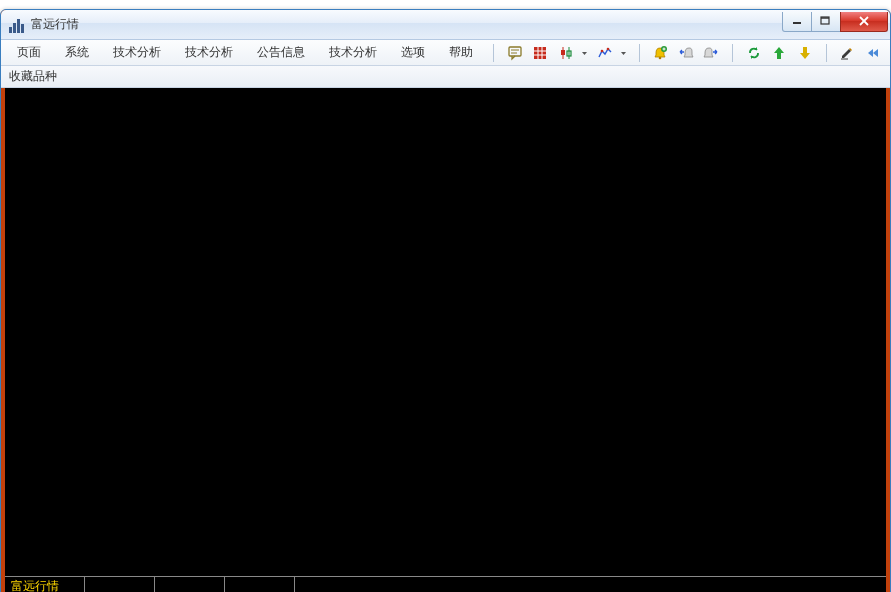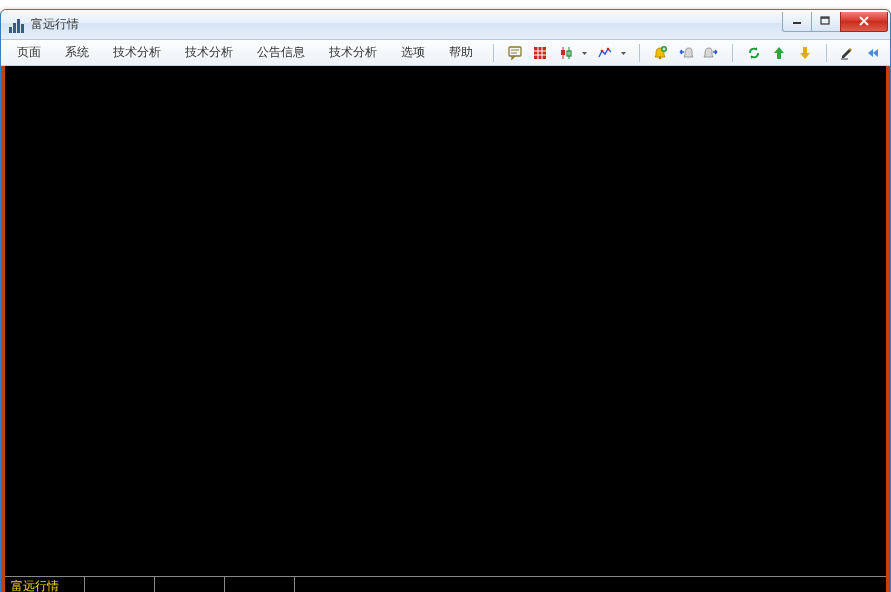--- a/index.html
+++ b/index.html
@@ -311,20 +311,23 @@
     </div>
 
     <div class="tool-btn">
       <svg width="16" height="16">
         <path d="M8 4 L8 12 L3 8 Z" fill="#4a8ad8"></path>
         <path d="M13 4 L13 12 L8 8 Z" fill="#4a8ad8"></path>
       </svg>
     </div>
   </div>
 
+  <div class="subbar">
+    <span>收藏品种</span>
+  </div>
 
   <div class="content"></div>
 
   <div class="statusbar">
     <div class="status-cell brand">富远行情</div>
     <div class="status-cell tiny"></div>
     <div class="status-cell tiny"></div>
     <div class="status-cell tiny"></div>
     <div class="status-cell rest"></div>
   </div>

